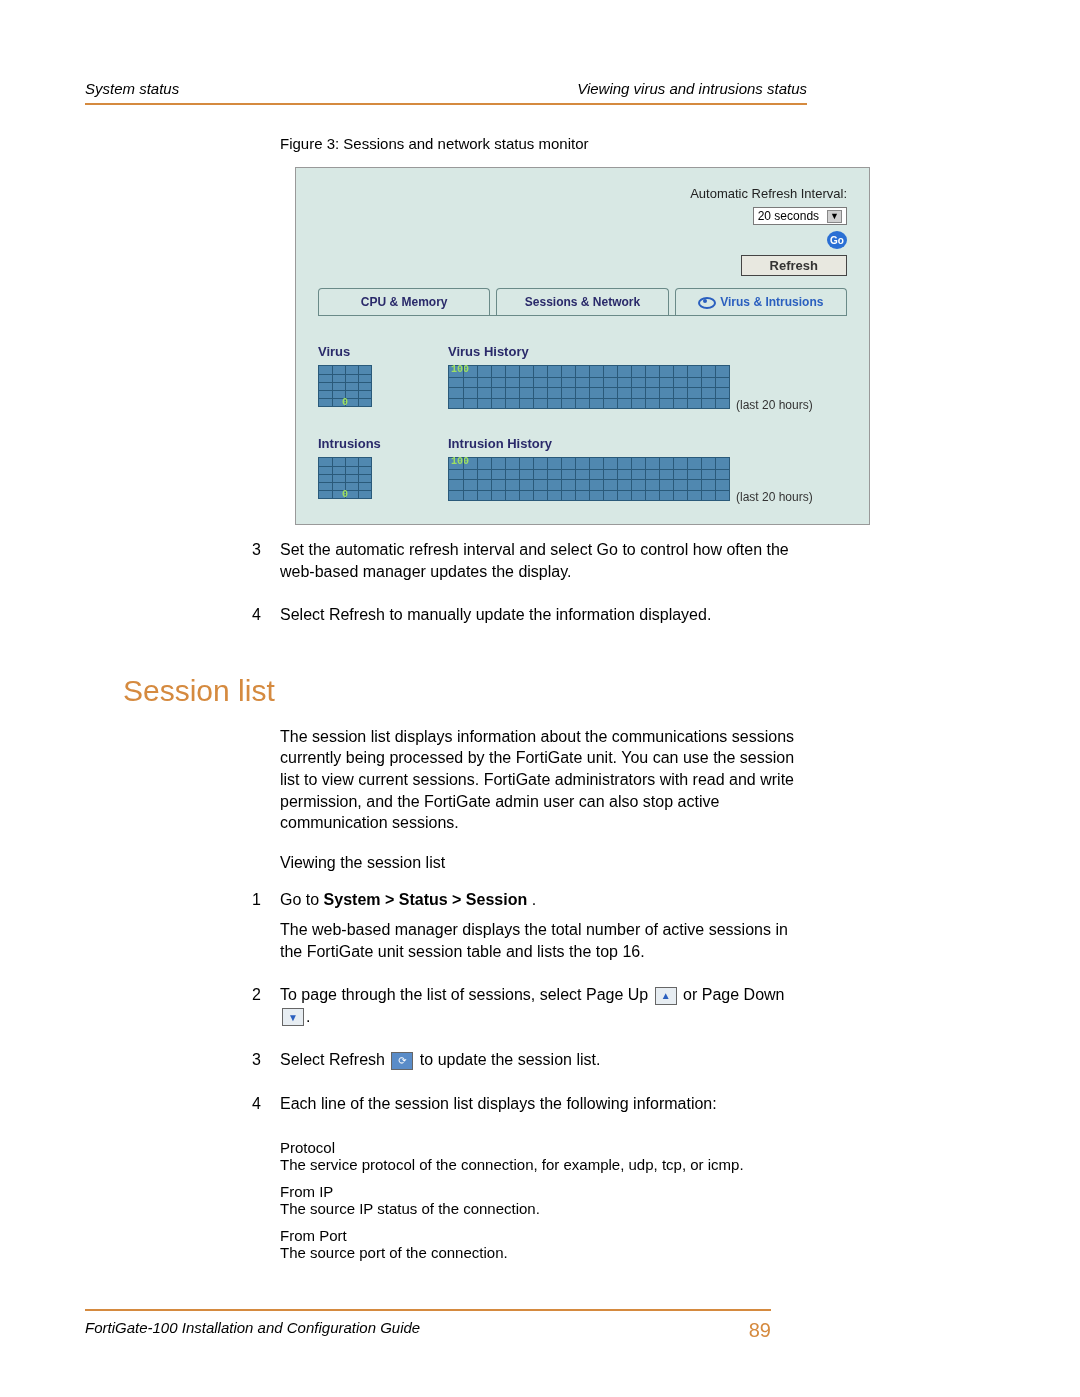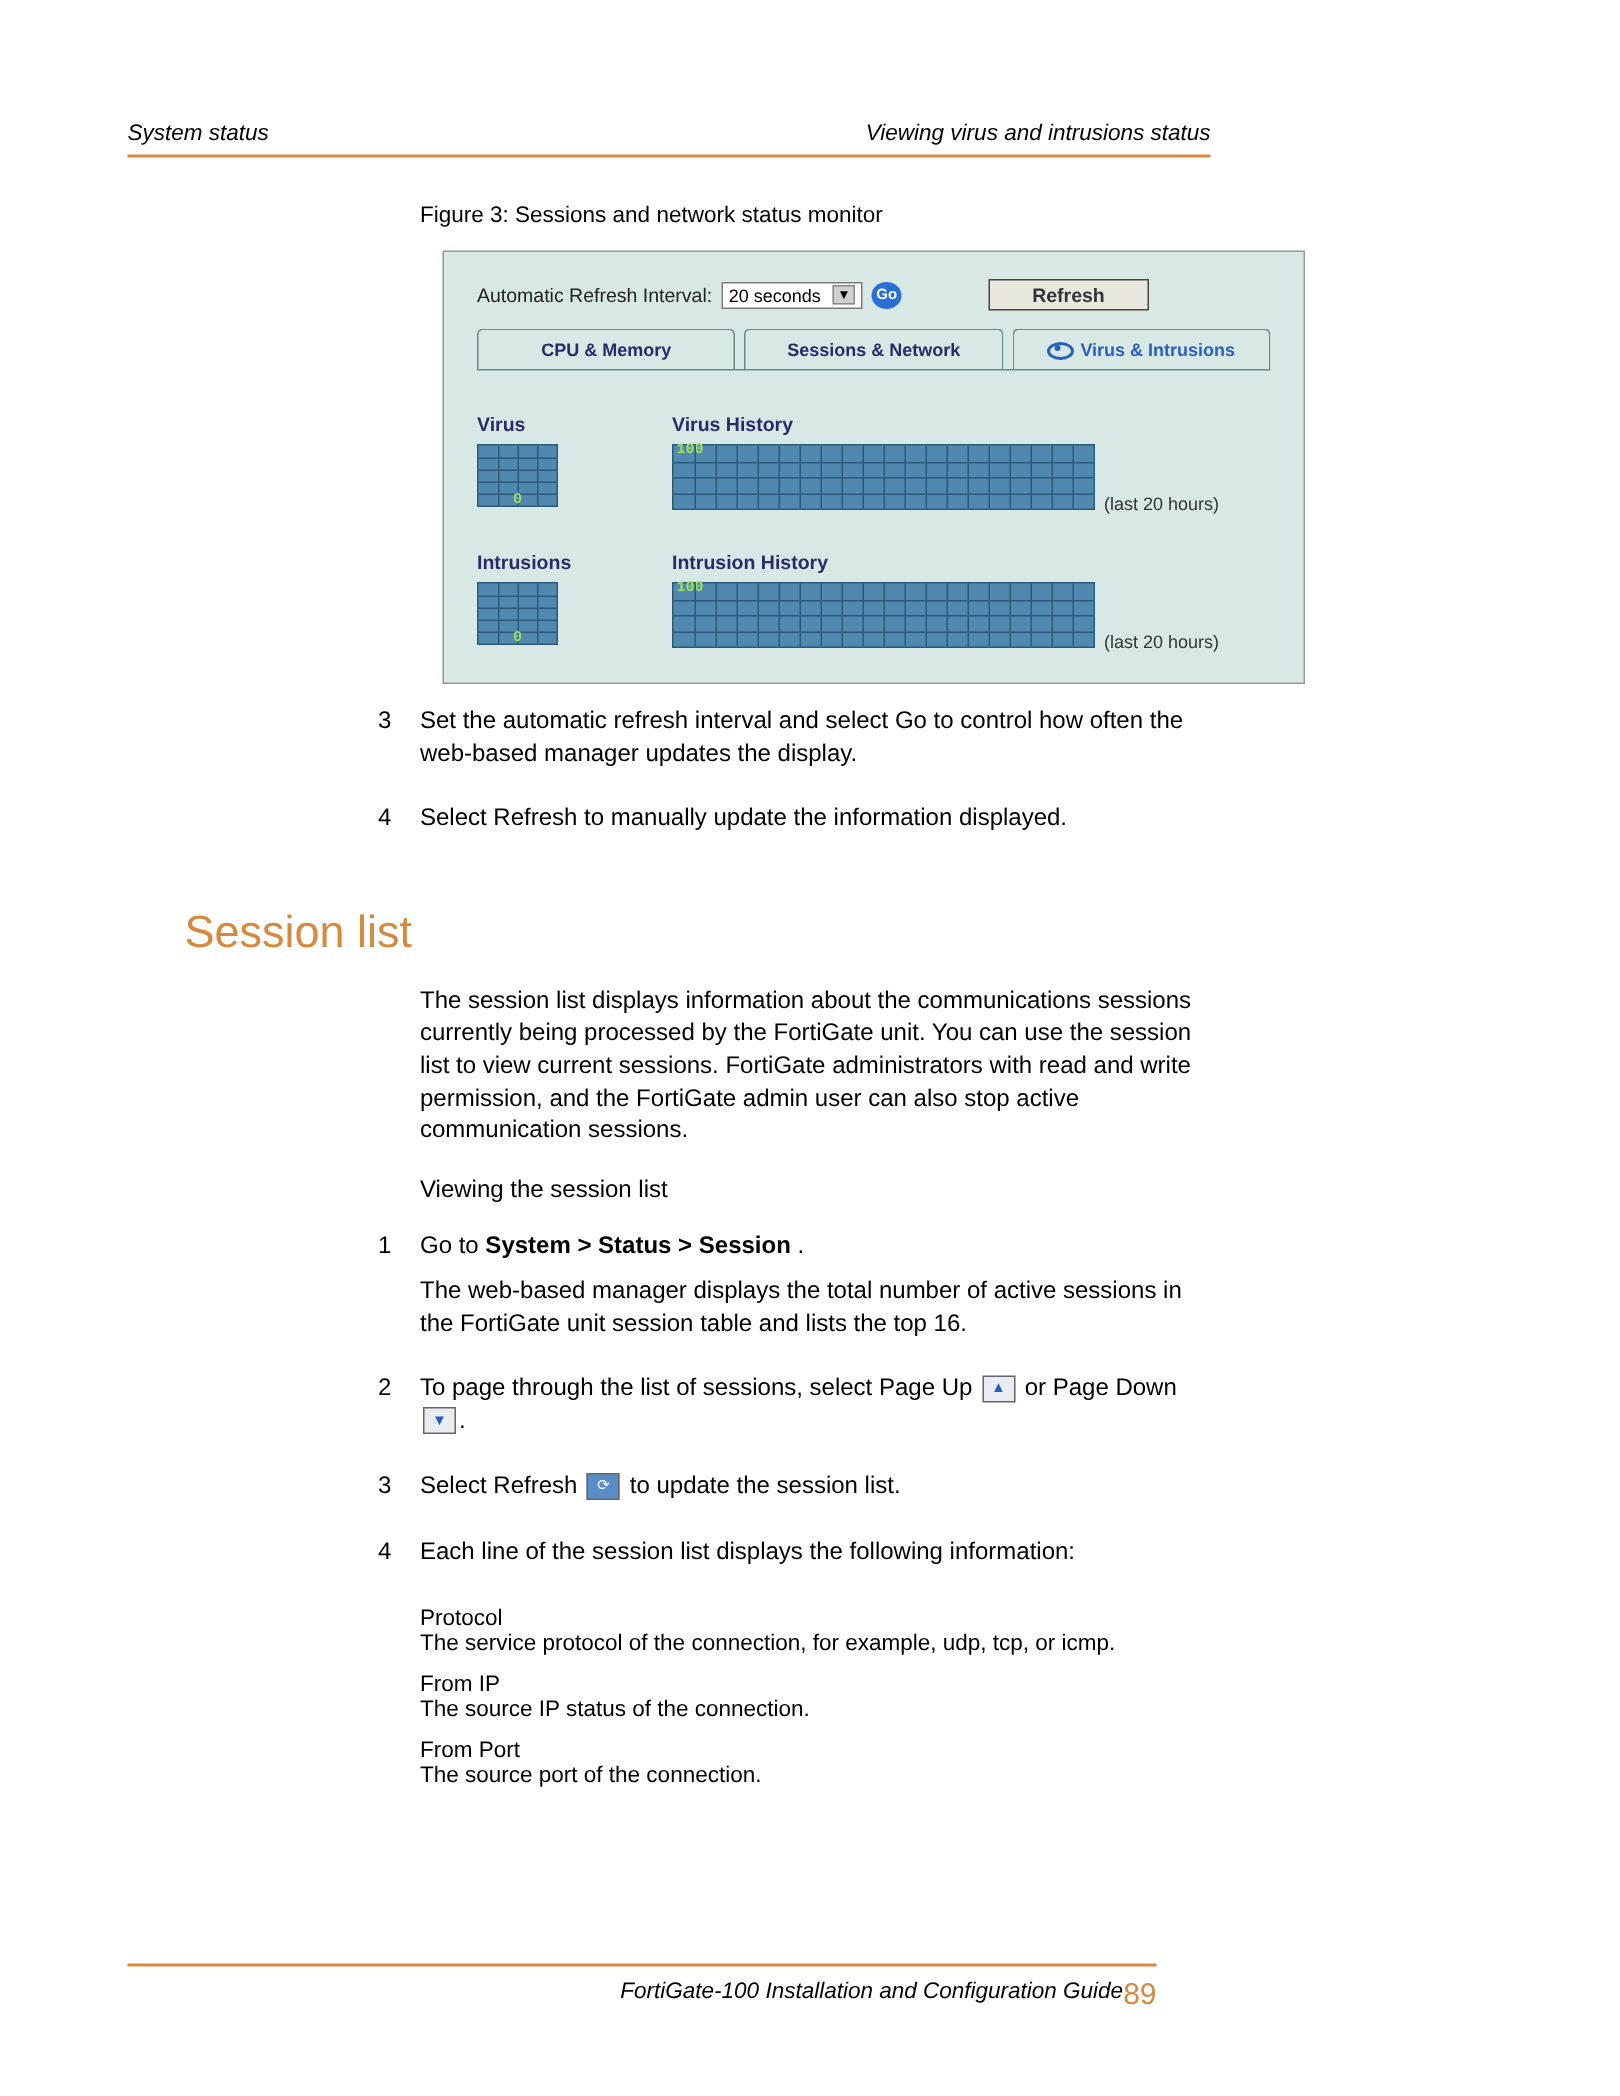--- a/index.html
+++ b/index.html
@@ -36,22 +36,23 @@
     background: #d8e8e4;
     border: 1px solid #999;
     padding: 18px 22px 20px 22px;
     box-sizing: border-box;
     font-family: Verdana, Tahoma, sans-serif;
     font-size: 13px;
     color: #2a2a6a;
   }
   .refresh-row {
     display: flex;
-    align-items: center;
+    align-items: flex-end;
     gap: 6px;
+    flex-direction: column;
   }
   .refresh-row .label { font-weight: normal; color: #222; }
   .dropdown {
     border: 1px solid #7a7a7a;
     background: #fff;
     padding: 1px 4px;
     font-size: 12px;
     display: inline-flex;
     align-items: center;
     gap: 8px;
@@ -242,21 +243,21 @@
   .def-term { width: 90px; flex-shrink:0; }
   .def-desc { flex:1; }
   .footer {
     position: absolute;
     bottom: 55px;
     left: 85px;
     right: 85px;
     border-top: 2px solid #d58a3f;
     padding-top: 8px;
     display: flex;
-    justify-content: flex-end;
+    justify-content: space-between;
     font-size: 15px;
   }
   .footer .title { font-style: italic; }
   .footer .pagenum { color: #d58a3f; font-size: 20px; }
 </style>
 </head>
 <body>
 
 <div class="page">
 

